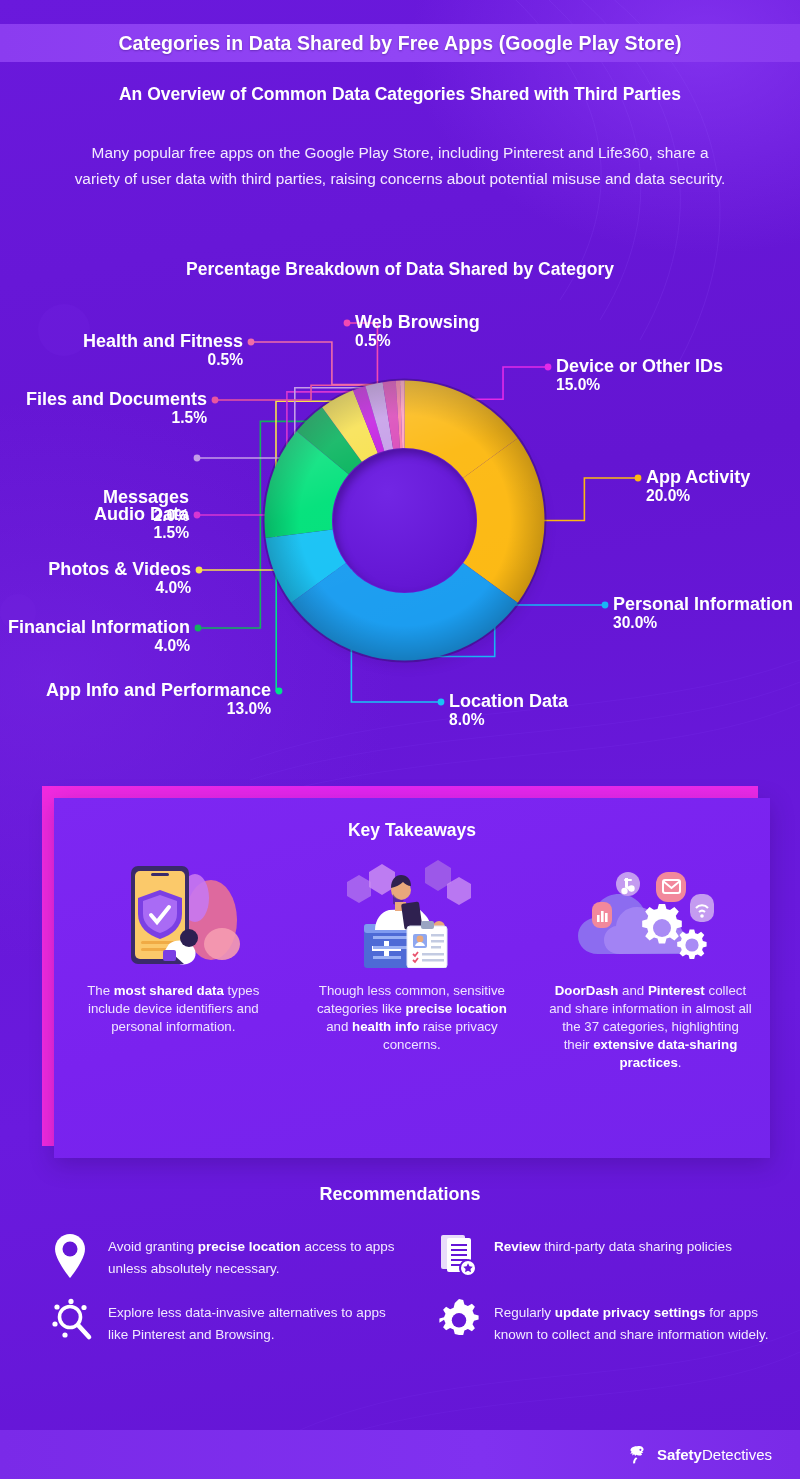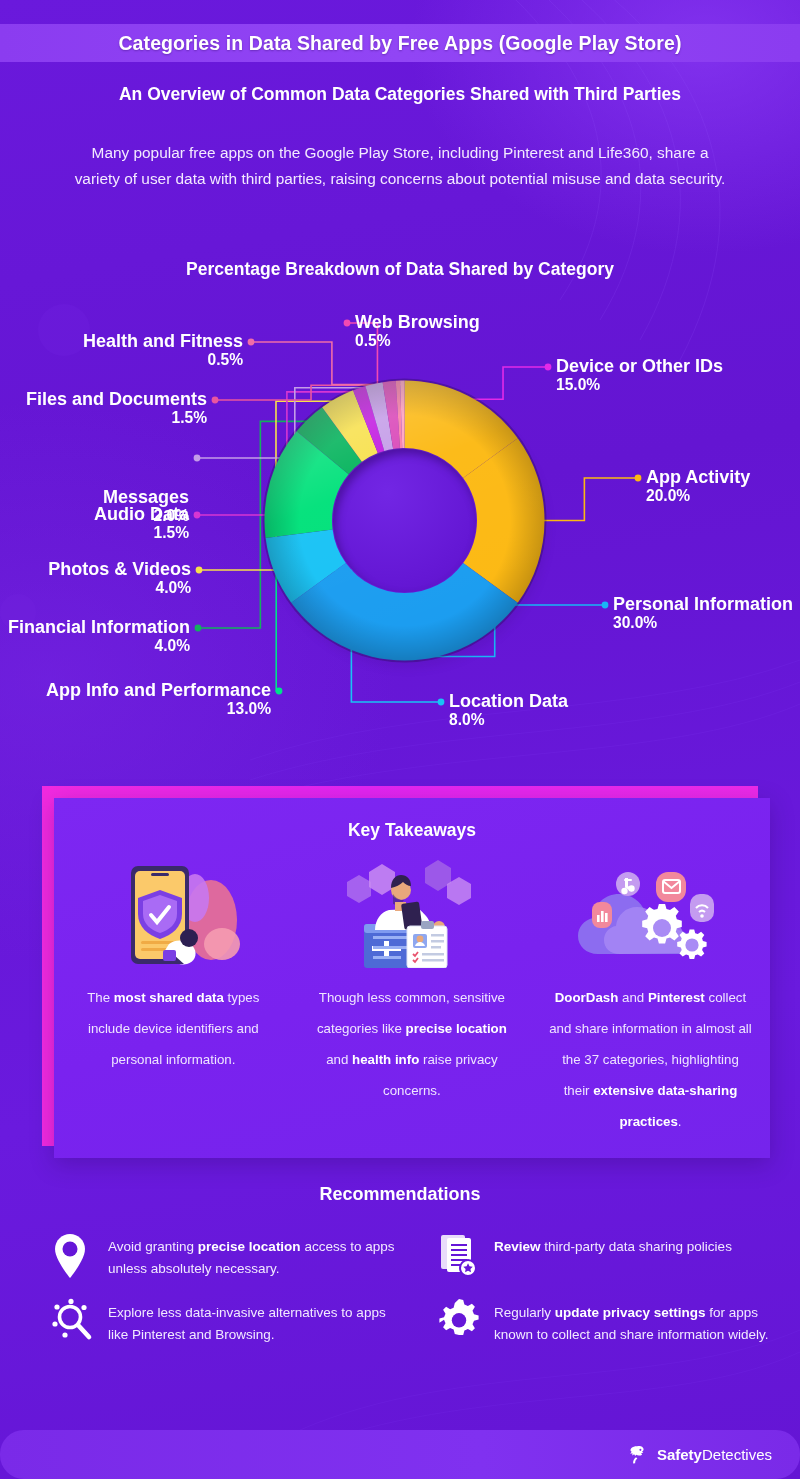--- a/index.html
+++ b/index.html
@@ -81,41 +81,41 @@
     box-shadow:0 6px 22px rgba(30,0,70,.25);
   }
   .kt-title {
     position:absolute; left:0; top:22px; width:716px; text-align:center;
     font-size:17.5px; font-weight:bold; color:#ffffff;
   }
   .kt-cols { position:absolute; left:0; top:60px; width:716px; display:flex; }
   .kt-col { width:238.6px; display:flex; flex-direction:column; align-items:center; }
   .kt-art { width:165px; height:110px; position:relative; margin-bottom:14px; }
   .kt-text {
-    width:205px; text-align:center; font-size:13.3px; line-height:31px; color:#efe4ff;
+    width:205px; text-align:center; font-size:13.3px; line-height:18px; color:#efe4ff;
   }
   .kt-text b { color:#ffffff; font-weight:bold; }
 
   
   .rec-title {
     position:absolute; left:0; top:1184px; width:800px; text-align:center;
     font-size:18px; font-weight:bold; color:#ffffff;
   }
   .rec-grid { position:absolute; left:52px; top:1232px; width:740px; }
   .rec-row { display:flex;gap:32px; }
   .rec-item { width:370px; display:flex; align-items:flex-start; gap:12px; padding-bottom:14px; }
   .rec-ico { width:44px; min-width:44px; height:52px; position:relative; }
   .rec-txt { font-size:13.5px; line-height:21.5px; color:#f2e9ff; padding-top:4px; }
   .rec-txt b { color:#ffffff; font-weight:bold; }
 
   
   .footer {
     position:absolute; left:0; bottom:0; width:800px; height:49px;
     background:linear-gradient(90deg,#7a2ae8,#8031f0 60%,#7a2ae8);
-    display:flex; align-items:center; justify-content:flex-end; padding-right:28px; gap:8px;border-radius:24px;
+    display:flex; align-items:center; justify-content:flex-end; padding-right:28px; gap:8px;
   }
   .footer-logo { width:22px; height:22px; position:relative; }
   .footer-name { font-size:15px; color:#ffffff; white-space:nowrap; }
   .footer-name .b { font-weight:bold; }
   .footer-name .l { font-weight:normal; }
 </style>
 </head>
 <body>
 
 <div class="page">

